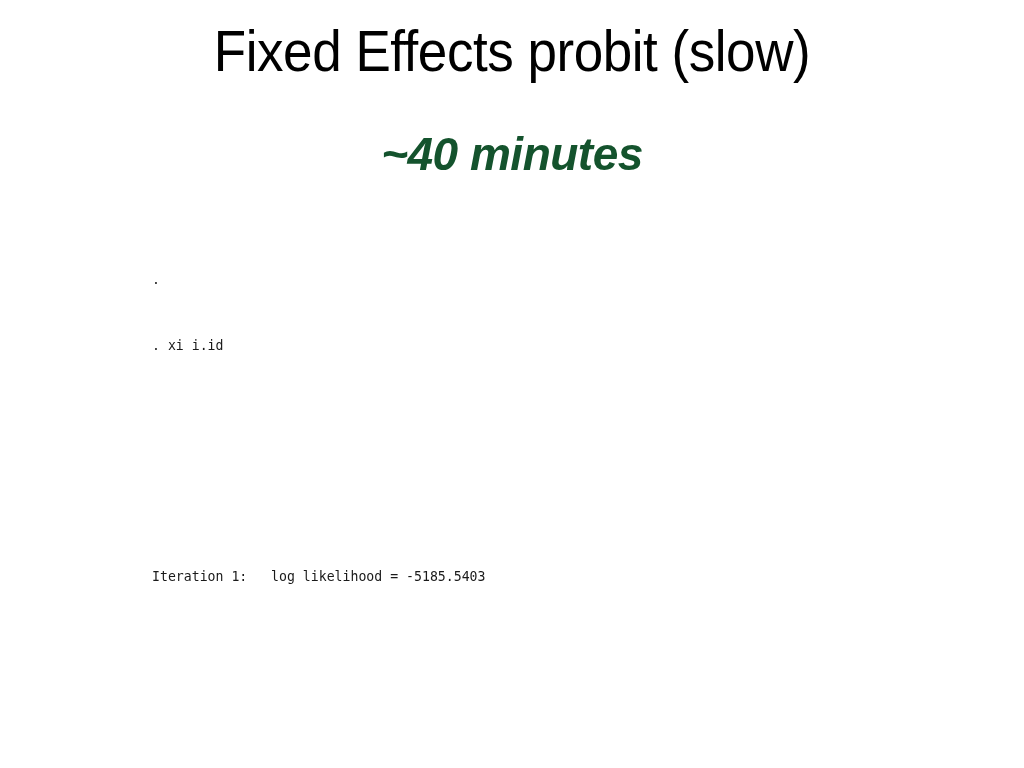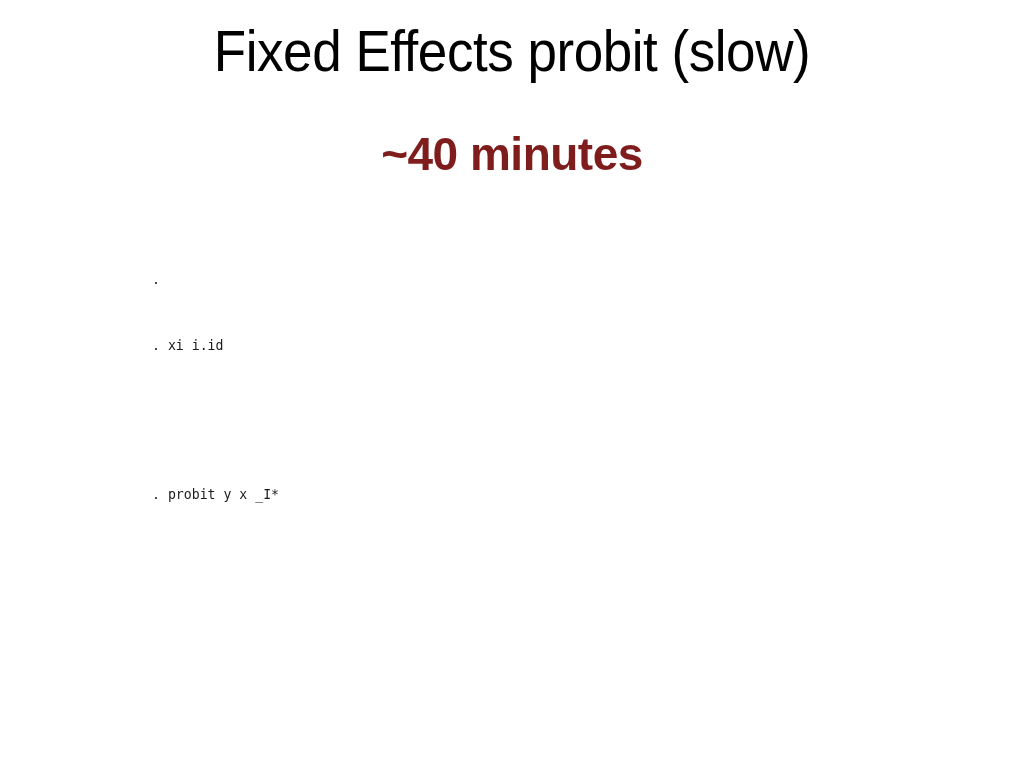--- a/index.html
+++ b/index.html
@@ -71,35 +71,35 @@
   .console .spacer {
     display: block;
     height: 16.55px;
   }
 </style>
 </head>
 <body style="background: rgb(255, 255, 255);">
 
 <div class="slide-title" style="color: rgb(0, 0, 0);">Fixed Effects probit (slow)</div>
 
-<div class="slide-subtitle" style="color: #7f1d1d;">~40 minutes</div>
+<div class="slide-subtitle" style="color: #14532d; font-style: italic;">~40 minutes</div>
 
 <div class="console">
 
   <span class="blk">.</span>
 
   <span class="blk">. xi i.id</span>
 
 
   <span class="spacer"></span>
 
-  <span class="blk">. probit y x _I*</span>
 
   <span class="spacer"></span>
 
+  <span class="blk">Iteration 1:   log likelihood = -5185.5403</span>
   
   
   
   
 
   
 
   
 
   

